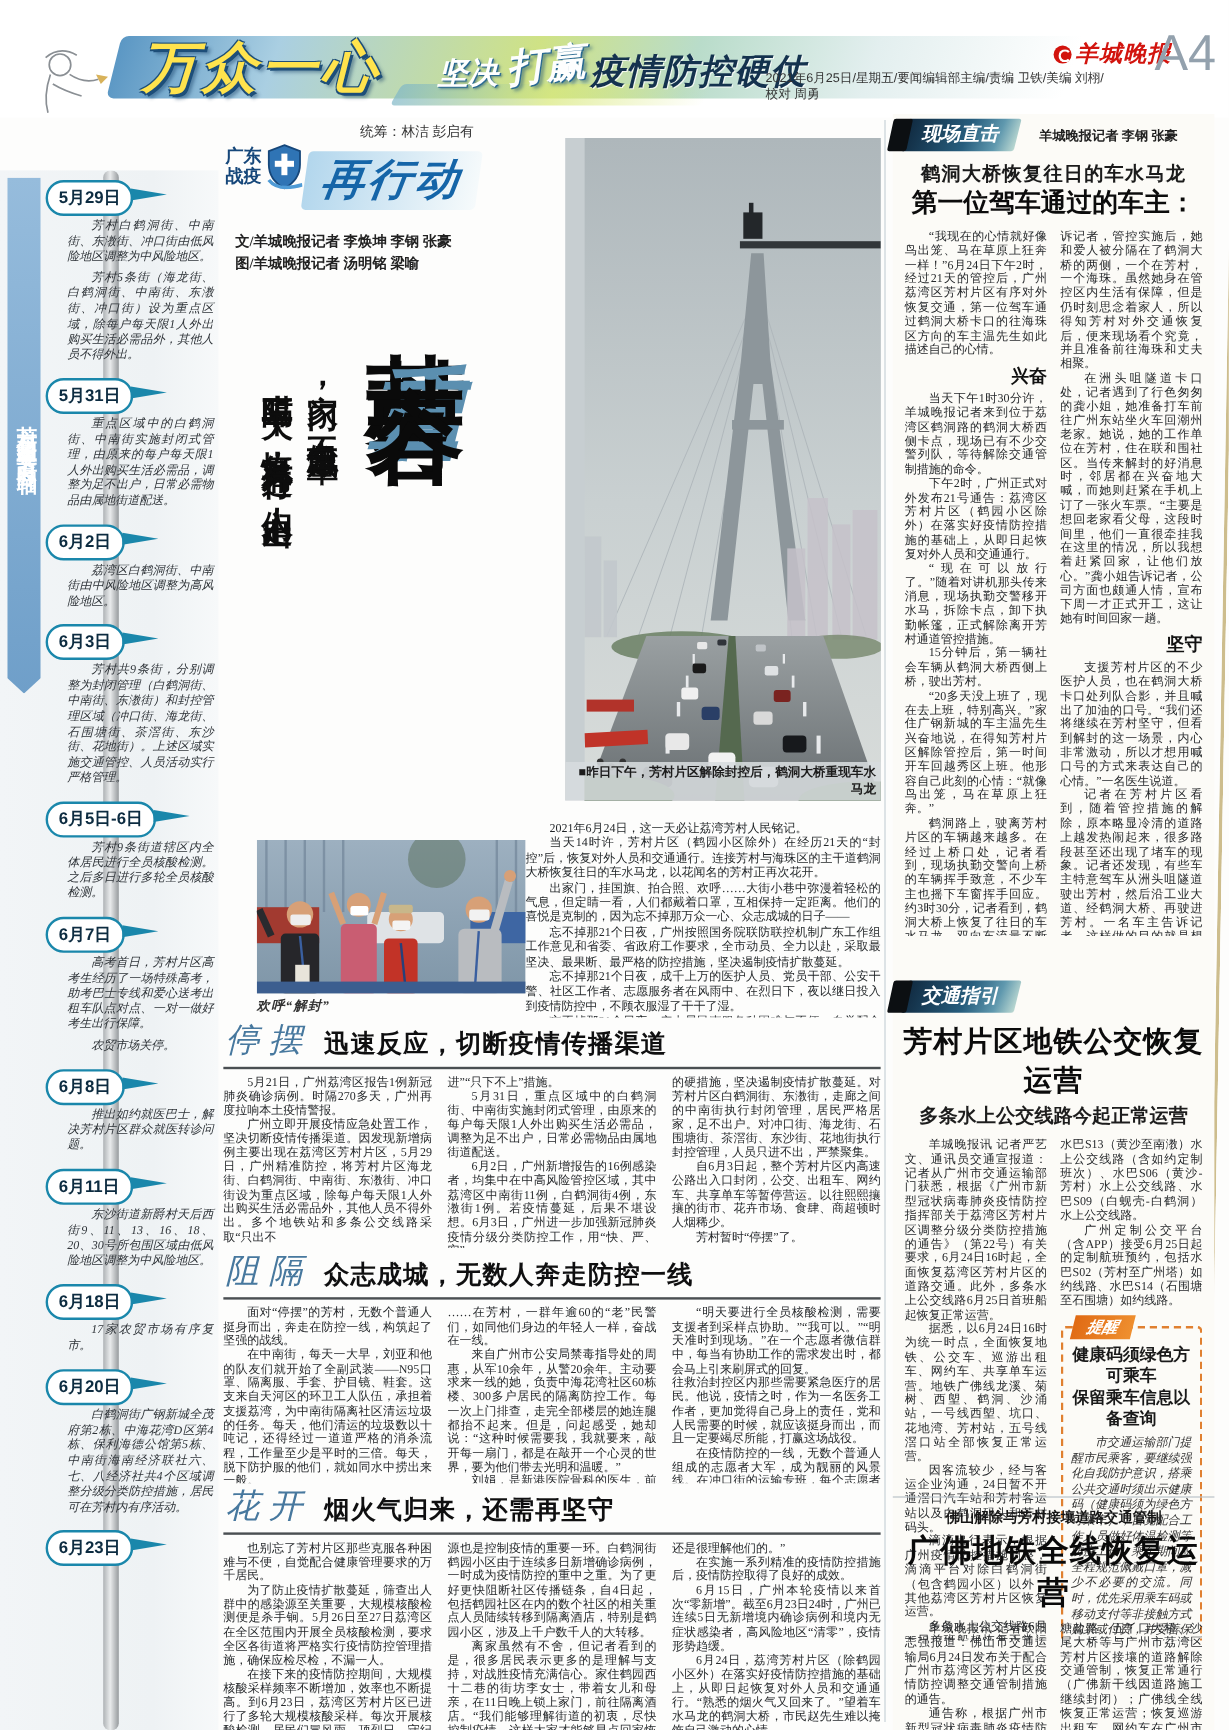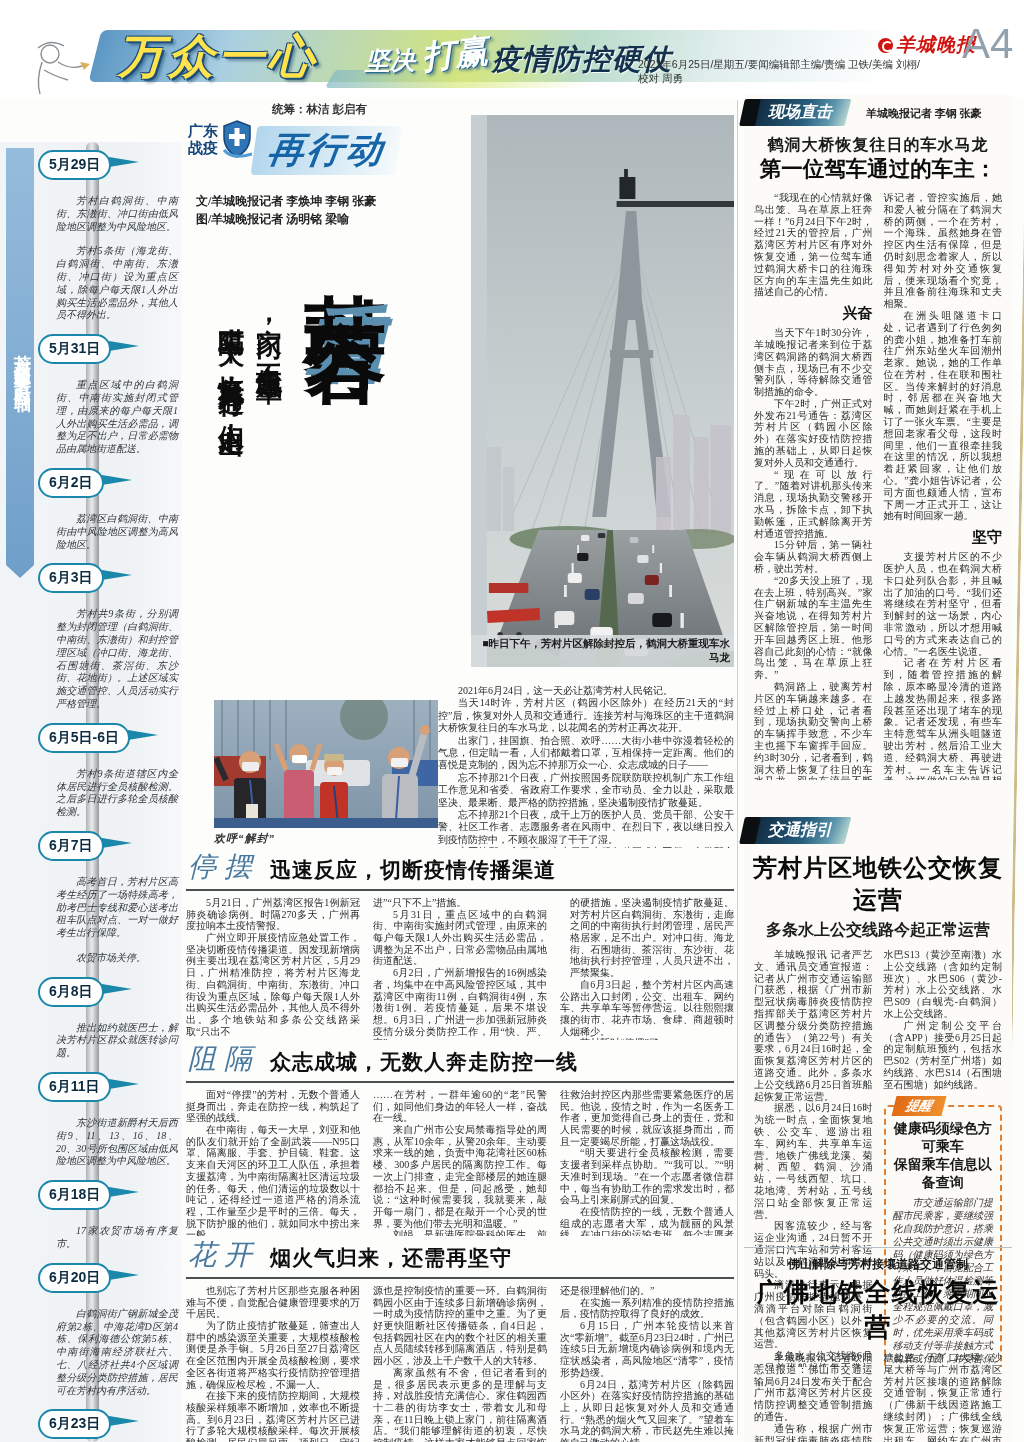--- a/index.html
+++ b/index.html
@@ -37,27 +37,27 @@
         writing-mode:vertical-rl;text-align:center;color:#fff;font-weight:bold;font-size:17px;letter-spacing:4px;
         font-family:"Liberation Sans",sans-serif;clip-path:polygon(0 0,100% 0,100% 97%,50% 100%,0 97%);}
   .tl-track{position:absolute;left:86px;top:0;width:13px;height:100%;border-radius:6px;
         background:linear-gradient(90deg,#aeb2b5,#e9ebec 45%,#979b9e);}
   .tl-items{position:absolute;left:42px;top:4px;width:136px;}
   .tl-bubble{display:inline-block;position:relative;background:#fff;border:2px solid #1a87ab;border-radius:15px;
         padding:4px 9px;font-family:"Liberation Sans",sans-serif;font-weight:bold;font-size:14px;color:#0c2b40;
         margin:4px 0 3px -4px;z-index:2;}
   .tl-bubble:after{content:"";position:absolute;right:-30px;top:5px;width:0;height:0;
         border-top:5px solid transparent;border-bottom:5px solid transparent;border-left:30px solid #1a87ab;}
-  .tl-item p{margin:12px 0 5px 14px;font-size:10px;line-height:1.28;color:#2e3338;text-align:justify;
+  .tl-item p{margin:0 0 5px 14px;font-size:10px;line-height:1.28;color:#2e3338;text-align:justify;
         text-indent:2em;font-style:italic;}
   .tl-item{margin-bottom:8px;}
   
   #centercol{position:absolute;left:186px;top:100px;width:548px;height:1342px;}
   .campaign{position:absolute;left:2px;top:0;width:290px;height:140px;}
-  .coord{position:absolute;left:84px;top:2px;font-size:11.5px;font-weight:bold;color:#333;}
+  .coord{position:absolute;left:112px;top:2px;font-size:11.5px;font-weight:normal;color:#333;}
   .gd{position:absolute;left:0;top:22px;font-family:"Liberation Sans",sans-serif;font-weight:bold;
         font-size:15px;color:#16477a;line-height:1.15;}
   .shield{position:absolute;left:34px;top:20px;}
   .zxd{position:absolute;left:66px;top:26px;font-size:36px;font-weight:bold;font-style:italic;color:#1565a8;
         letter-spacing:3px;padding:0 14px;background:linear-gradient(95deg,rgba(170,210,235,.9),rgba(220,240,250,.2));
         transform:skewX(-8deg);border-radius:4px;}
   .bylines{position:absolute;left:8px;top:92px;font-size:12px;color:#222;line-height:1.5;font-weight:bold;}
   .subtitle{position:absolute;left:26px;top:208px;height:400px;writing-mode:vertical-lr;
         font-size:26px;font-weight:bold;color:#0d0d0d;letter-spacing:3px;line-height:1.45;}
   .subtitle span{display:block;}
@@ -398,21 +398,21 @@
         <div class="sec-col" data-name="section-column">
           <p data-name="body-paragraph">5月21日，广州荔湾区报告1例新冠肺炎确诊病例。时隔270多天，广州再度拉响本土疫情警报。</p>
           <p data-name="body-paragraph">广州立即开展疫情应急处置工作，坚决切断疫情传播渠道。因发现新增病例主要出现在荔湾区芳村片区，5月29日，广州精准防控，将芳村片区海龙街、白鹤洞街、中南街、东漖街、冲口街设为重点区域，除每户每天限1人外出购买生活必需品外，其他人员不得外出。多个地铁站和多条公交线路采取“只出不</p>
         </div>
         <div class="sec-col" data-name="section-column">
           <p data-name="body-paragraph" style="text-indent:0;">进”“只下不上”措施。</p>
           <p data-name="body-paragraph">5月31日，重点区域中的白鹤洞街、中南街实施封闭式管理，由原来的每户每天限1人外出购买生活必需品，调整为足不出户，日常必需物品由属地街道配送。</p>
           <p data-name="body-paragraph">6月2日，广州新增报告的16例感染者，均集中在中高风险管控区域，其中荔湾区中南街11例，白鹤洞街4例，东漖街1例。若疫情蔓延，后果不堪设想。6月3日，广州进一步加强新冠肺炎疫情分级分类防控工作，用“快、严、实”</p>
         </div>
         <div class="sec-col" data-name="section-column">
-          <p data-name="body-paragraph" style="text-indent:0;margin-left:10px;">的硬措施，坚决遏制疫情扩散蔓延。对芳村片区白鹤洞街、东漖街，走廊之间的中南街执行封闭管理，居民严格居家，足不出户。对冲口街、海龙街、石围塘街、茶滘街、东沙街、花地街执行封控管理，人员只进不出，严禁聚集。</p>
+          <p data-name="body-paragraph" style="text-indent:0;">的硬措施，坚决遏制疫情扩散蔓延。对芳村片区白鹤洞街、东漖街，走廊之间的中南街执行封闭管理，居民严格居家，足不出户。对冲口街、海龙街、石围塘街、茶滘街、东沙街、花地街执行封控管理，人员只进不出，严禁聚集。</p>
           <p data-name="body-paragraph">自6月3日起，整个芳村片区内高速公路出入口封闭，公交、出租车、网约车、共享单车等暂停营运。以往熙熙攘攘的街市、花卉市场、食肆、商超顿时人烟稀少。</p>
           <p data-name="body-paragraph">芳村暂时“停摆”了。</p>
         </div>
       </div>
     </div>
     <div class="sec" style="height:196px;" data-name="section-barrier">
       <div class="sec-head">
         <span class="sec-icon" data-name="section-icon">阻隔</span>
         <span class="sec-title" data-name="section-title">众志成城，无数人奔走防控一线</span>
       </div>
@@ -421,22 +421,22 @@
           <p data-name="body-paragraph">面对“停摆”的芳村，无数个普通人挺身而出，奔走在防控一线，构筑起了坚强的战线。</p>
           <p data-name="body-paragraph">在中南街，每天一大早，刘亚和他的队友们就开始了全副武装——N95口罩、隔离服、手套、护目镜、鞋套。这支来自天河区的环卫工人队伍，承担着支援荔湾，为中南街隔离社区清运垃圾的任务。每天，他们清运的垃圾数以十吨记，还得经过一道道严格的消杀流程，工作量至少是平时的三倍。每天，脱下防护服的他们，就如同水中捞出来一般。</p>
 
         </div>
         <div class="sec-col" data-name="section-column">
           <p data-name="body-paragraph" style="text-indent:0;">……在芳村，一群年逾60的“老”民警们，如同他们身边的年轻人一样，奋战在一线。</p>
           <p data-name="body-paragraph">来自广州市公安局禁毒指导处的周惠，从军10余年，从警20余年。主动要求来一线的她，负责中海花湾社区60栋楼、300多户居民的隔离防控工作。每一次上门排查，走完全部楼层的她连腿都抬不起来。但是，问起感受，她却说：“这种时候需要我，我就要来，敲开每一扇门，都是在敲开一个心灵的世界，要为他们带去光明和温暖。”</p>
           <p data-name="body-paragraph">刘娟，是新港医院骨科的医生，前来省中医院芳村医院支援，成为一名急诊医生。每逢值班，都要时刻准备出动，赶</p>
         </div>
         <div class="sec-col" data-name="section-column">
+          <p data-name="body-paragraph">“明天要进行全员核酸检测，需要支援者到采样点协助。”“我可以。”“明天准时到现场。”在一个志愿者微信群中，每当有协助工作的需求发出时，都会马上引来刷屏式的回复。</p>
           <p data-name="body-paragraph" style="text-indent:0;">往救治封控区内那些需要紧急医疗的居民。他说，疫情之时，作为一名医务工作者，更加觉得自己身上的责任，党和人民需要的时候，就应该挺身而出，而且一定要竭尽所能，打赢这场战役。</p>
-          <p data-name="body-paragraph">“明天要进行全员核酸检测，需要支援者到采样点协助。”“我可以。”“明天准时到现场。”在一个志愿者微信群中，每当有协助工作的需求发出时，都会马上引来刷屏式的回复。</p>
           <p data-name="body-paragraph">在疫情防控的一线，无数个普通人组成的志愿者大军，成为靓丽的风景线。在冲口街的运输专班，每个志愿者每天要搬运800至1000箱的物资，每天搬运物资总量重达20多吨。</p>
         </div>
       </div>
     </div>
     <div class="sec" style="height:206px;" data-name="section-bloom">
       <div class="sec-head">
         <span class="sec-icon" data-name="section-icon">花开</span>
         <span class="sec-title" data-name="section-title">烟火气归来，还需再坚守</span>
       </div>
       <div class="sec-cols">

